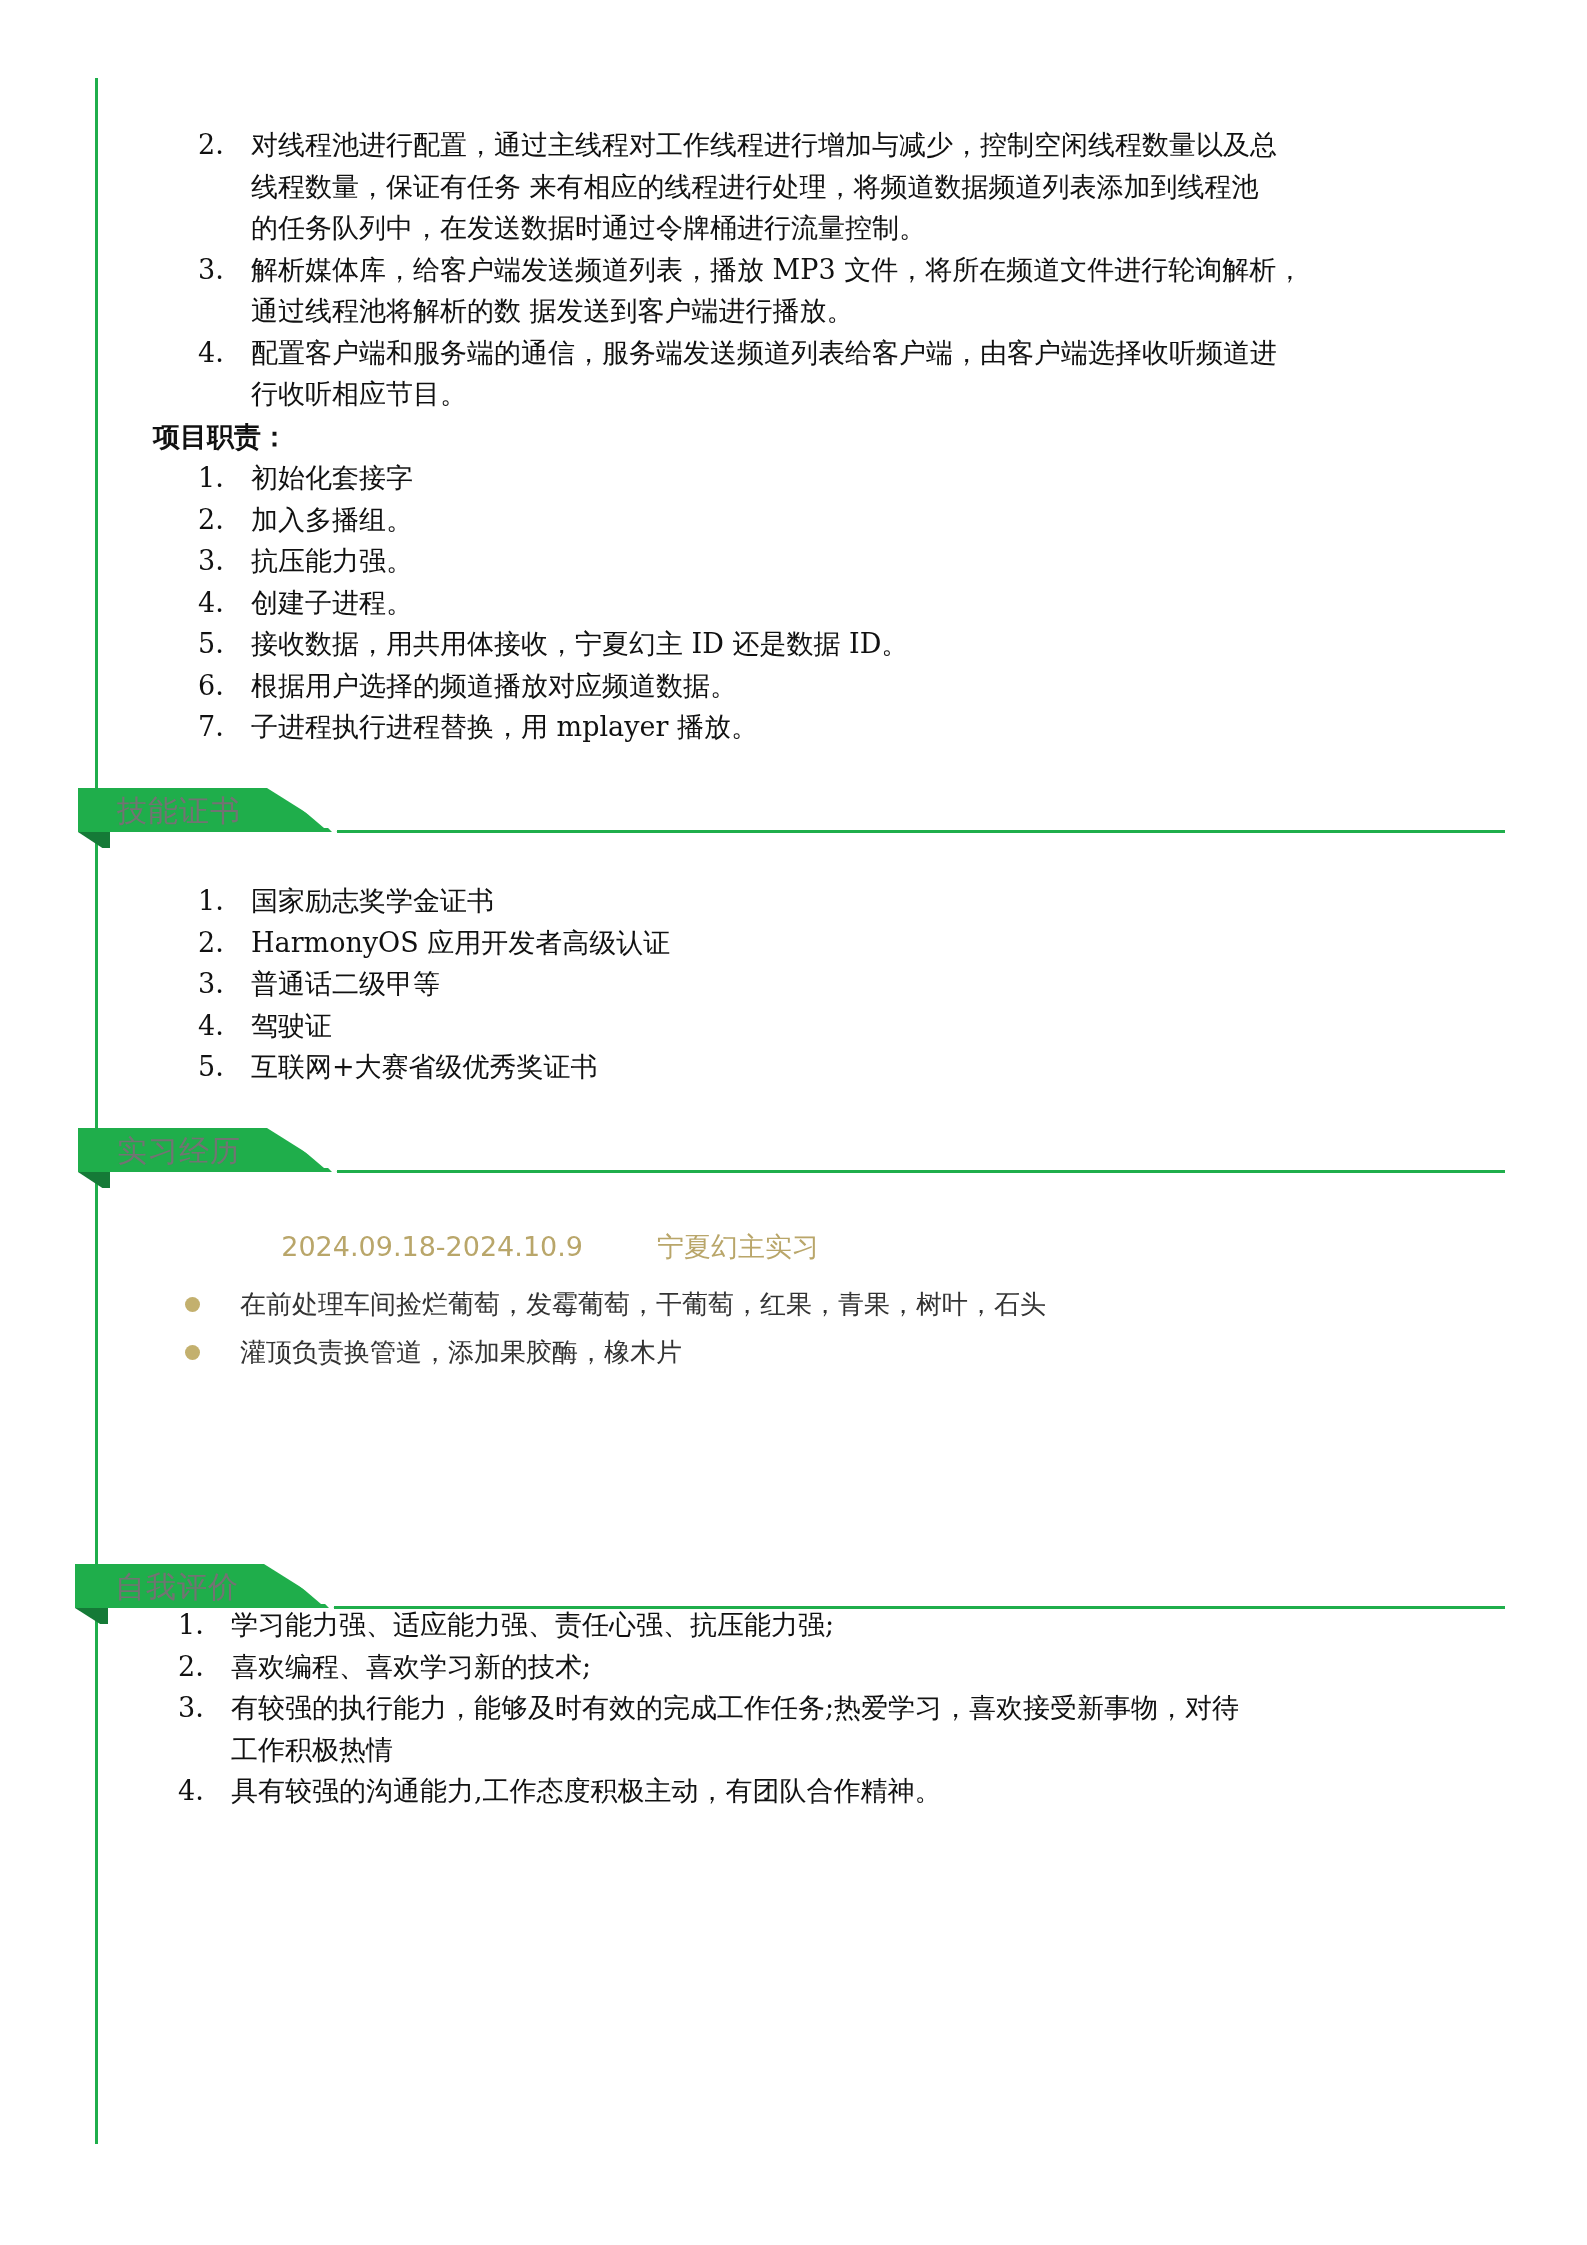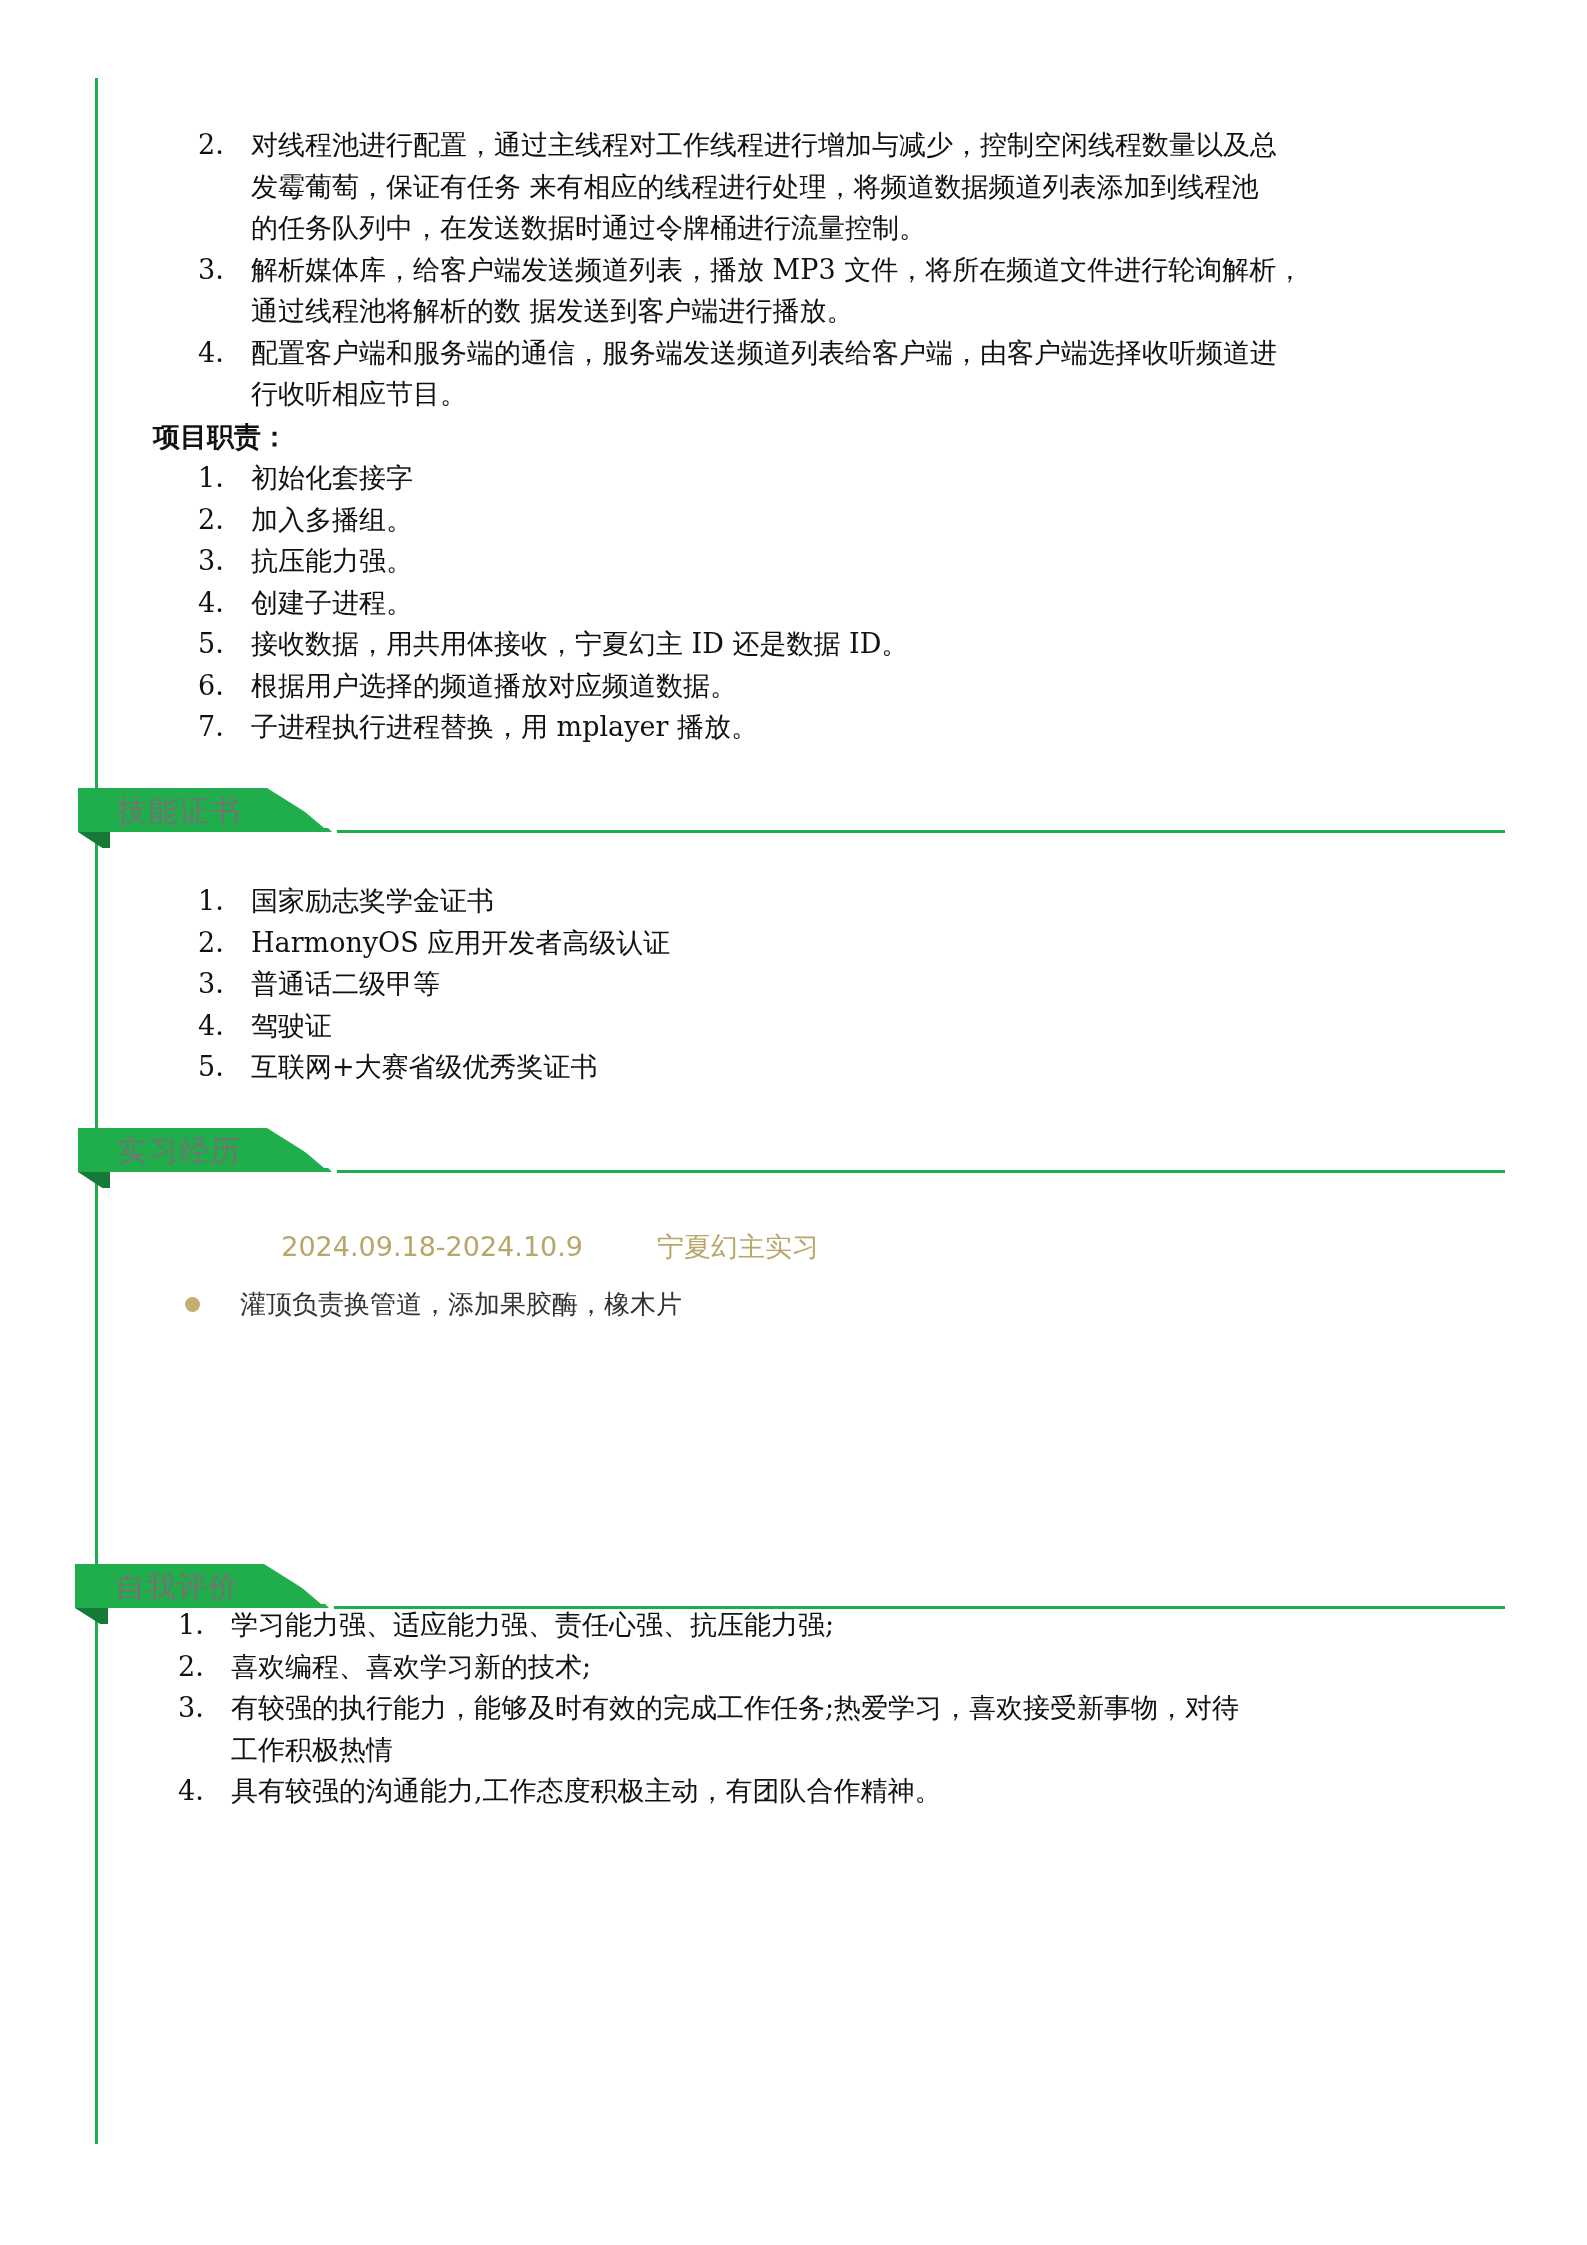--- a/index.html
+++ b/index.html
@@ -26,21 +26,21 @@
 </style>
 </head>
 <body>
 
 <div class="vline"></div>
 
 <ul class="ol" style="left:198px; top:124px;">
   <li>
     <span class="num">2.</span>
     <div>对线程池进行配置，通过主线程对工作线程进行增加与减少，控制空闲线程数量以及总</div>
-    <div>发霉葡萄，保证有任务 来有相应的线程进行处理，将频道数据频道列表添加到线程池</div>
+    <div>线程数量，保证有任务 来有相应的线程进行处理，将频道数据频道列表添加到线程池</div>
     <div>的任务队列中，在发送数据时通过令牌桶进行流量控制。</div>
   </li>
   <li>
     <span class="num">3.</span>
     <div>解析媒体库，给客户端发送频道列表，播放 MP3 文件，将所在频道文件进行轮询解析，</div>
     <div>通过线程池将解析的数 据发送到客户端进行播放。</div>
   </li>
   <li>
     <span class="num">4.</span>
     <div>配置客户端和服务端的通信，服务端发送频道列表给客户端，由客户端选择收听频道进</div>
@@ -88,20 +88,21 @@
     <rect x="262" y="42" width="1168" height="3" fill="#1fae4b"></rect>
   </svg>
   <div class="title">实习经历</div>
 </div>
 
 <div class="intern-head">
   <span style="width:400px;">2024.09.18-2024.10.9</span><span style="width:182px;">宁夏幻主</span><span>实习</span>
 </div>
 
 <ul class="bul">
+  <li><span class="dot"></span><span>在前处理车间捡烂葡萄，发霉葡萄，干葡萄，红果，青果，树叶，石头</span></li>
   <li><span class="dot"></span><span>灌顶负责换管道，添加果胶酶，橡木片</span></li>
 </ul>
 
 <div class="sec" style="top:1564px;">
   <svg width="1430" height="60">
     <polygon points="0,0 189,0 259,44 0,44" fill="#1fae4b"></polygon>
     <polygon points="199,0 205,0 252,40 246,40" fill="#ffffff"></polygon>
     <polygon points="211,0 216,0 259,44 254,44" fill="#ffffff"></polygon>
     <polygon points="0,44 33,44 33,65" fill="#157a37"></polygon>
     <rect x="259" y="42" width="1171" height="3" fill="#1fae4b"></rect>

